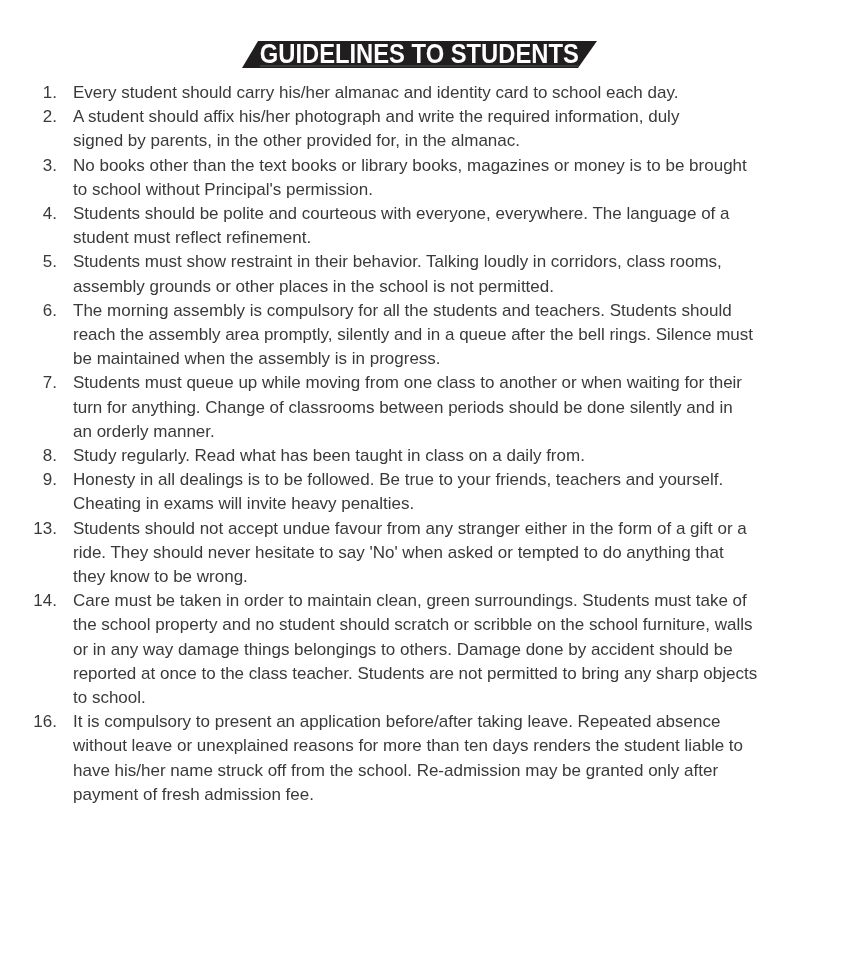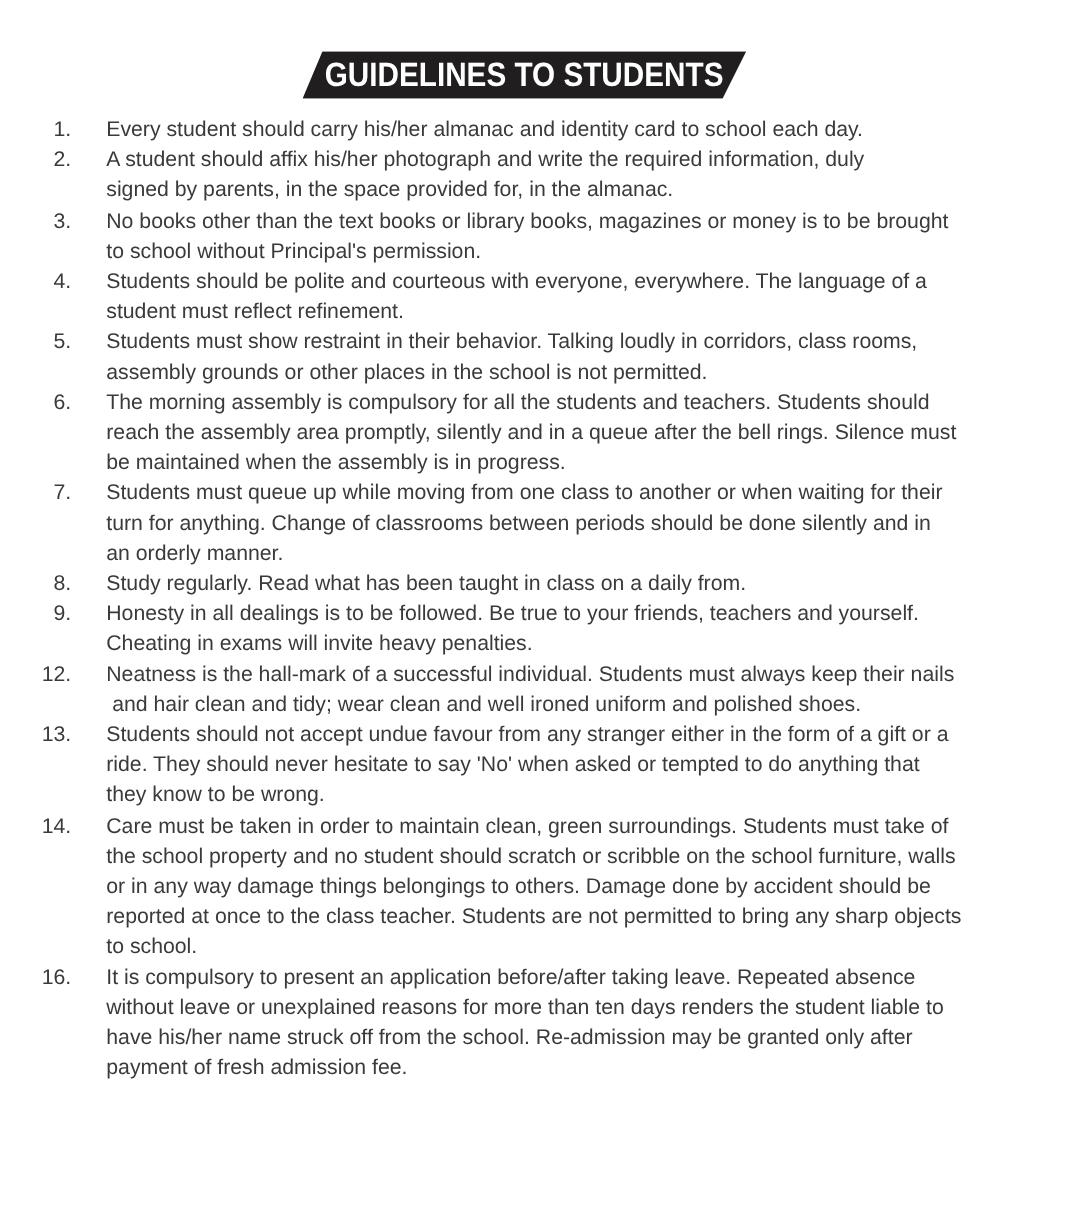--- a/index.html
+++ b/index.html
@@ -10,26 +10,27 @@
   body {
     width: 864px;
     height: 980px;
     overflow: hidden;
     font-family: "Liberation Sans", sans-serif;
     color: #3a3a3a;
   }
   .banner {
     margin: 41px 0 0 242px;
     width: 355px;
-    height: 38px;
+    height: 27px;
     background: #211e1f;
     clip-path: polygon(16px 0, 100% 0, calc(100% - 19px) 100%, 0 100%);
     display: flex;
     align-items: center;
     justify-content: center;
+    text-decoration: underline;
   }
   .banner-title {
     color: #ffffff;
     font-size: 27px;
     font-weight: bold;
     letter-spacing: 0px;
     transform: scaleX(0.88);
     white-space: nowrap;
   }
   .guidelines {
@@ -40,42 +41,42 @@
   .row {
     display: flex;
     align-items: flex-start;
   }
   .num {
     flex: 0 0 57px;
     text-align: right;
     white-space: nowrap;
   }
   .txt {
-    margin-left: 28px;
+    margin-left: 16px;
     flex: 1;
     white-space: pre-wrap;
     padding-right: 6px;
   }
 </style>
 </head>
 <body>
 
 <div class="banner">
   <span class="banner-title">GUIDELINES TO STUDENTS</span>
 </div>
 
 <div class="guidelines">
   <div class="row">
     <span class="num">1.</span>
     <span class="txt">Every student should carry his/her almanac and identity card to school each day.</span>
   </div>
   <div class="row">
     <span class="num">2.</span>
     <span class="txt">A student should affix his/her photograph and write the required information, duly
-signed by parents, in the space provided for, in the almanac.</span>
+signed by parents, in the other provided for, in the almanac.</span>
   </div>
   <div class="row">
     <span class="num">3.</span>
     <span class="txt">No books other than the text books or library books, magazines or money is to be brought
 to school without Principal's permission.</span>
   </div>
   <div class="row">
     <span class="num">4.</span>
     <span class="txt">Students should be polite and courteous with everyone, everywhere. The language of a
 student must reflect refinement.</span>
@@ -100,25 +101,20 @@
   <div class="row">
     <span class="num">8.</span>
     <span class="txt">Study regularly. Read what has been taught in class on a daily from.</span>
   </div>
   <div class="row">
     <span class="num">9.</span>
     <span class="txt">Honesty in all dealings is to be followed. Be true to your friends, teachers and yourself.
 Cheating in exams will invite heavy penalties.</span>
   </div>
   <div class="row">
-    <span class="num">12.</span>
-    <span class="txt">Neatness is the hall-mark of a successful individual. Students must always keep their nails
- and hair clean and tidy; wear clean and well ironed uniform and polished shoes.</span>
-  </div>
-  <div class="row">
     <span class="num">13.</span>
     <span class="txt">Students should not accept undue favour from any stranger either in the form of a gift or a
 ride. They should never hesitate to say 'No' when asked or tempted to do anything that
 they know to be wrong.</span>
   </div>
   <div class="row">
     <span class="num">14.</span>
     <span class="txt">Care must be taken in order to maintain clean, green surroundings. Students must take of
 the school property and no student should scratch or scribble on the school furniture, walls
 or in any way damage things belongings to others. Damage done by accident should be

